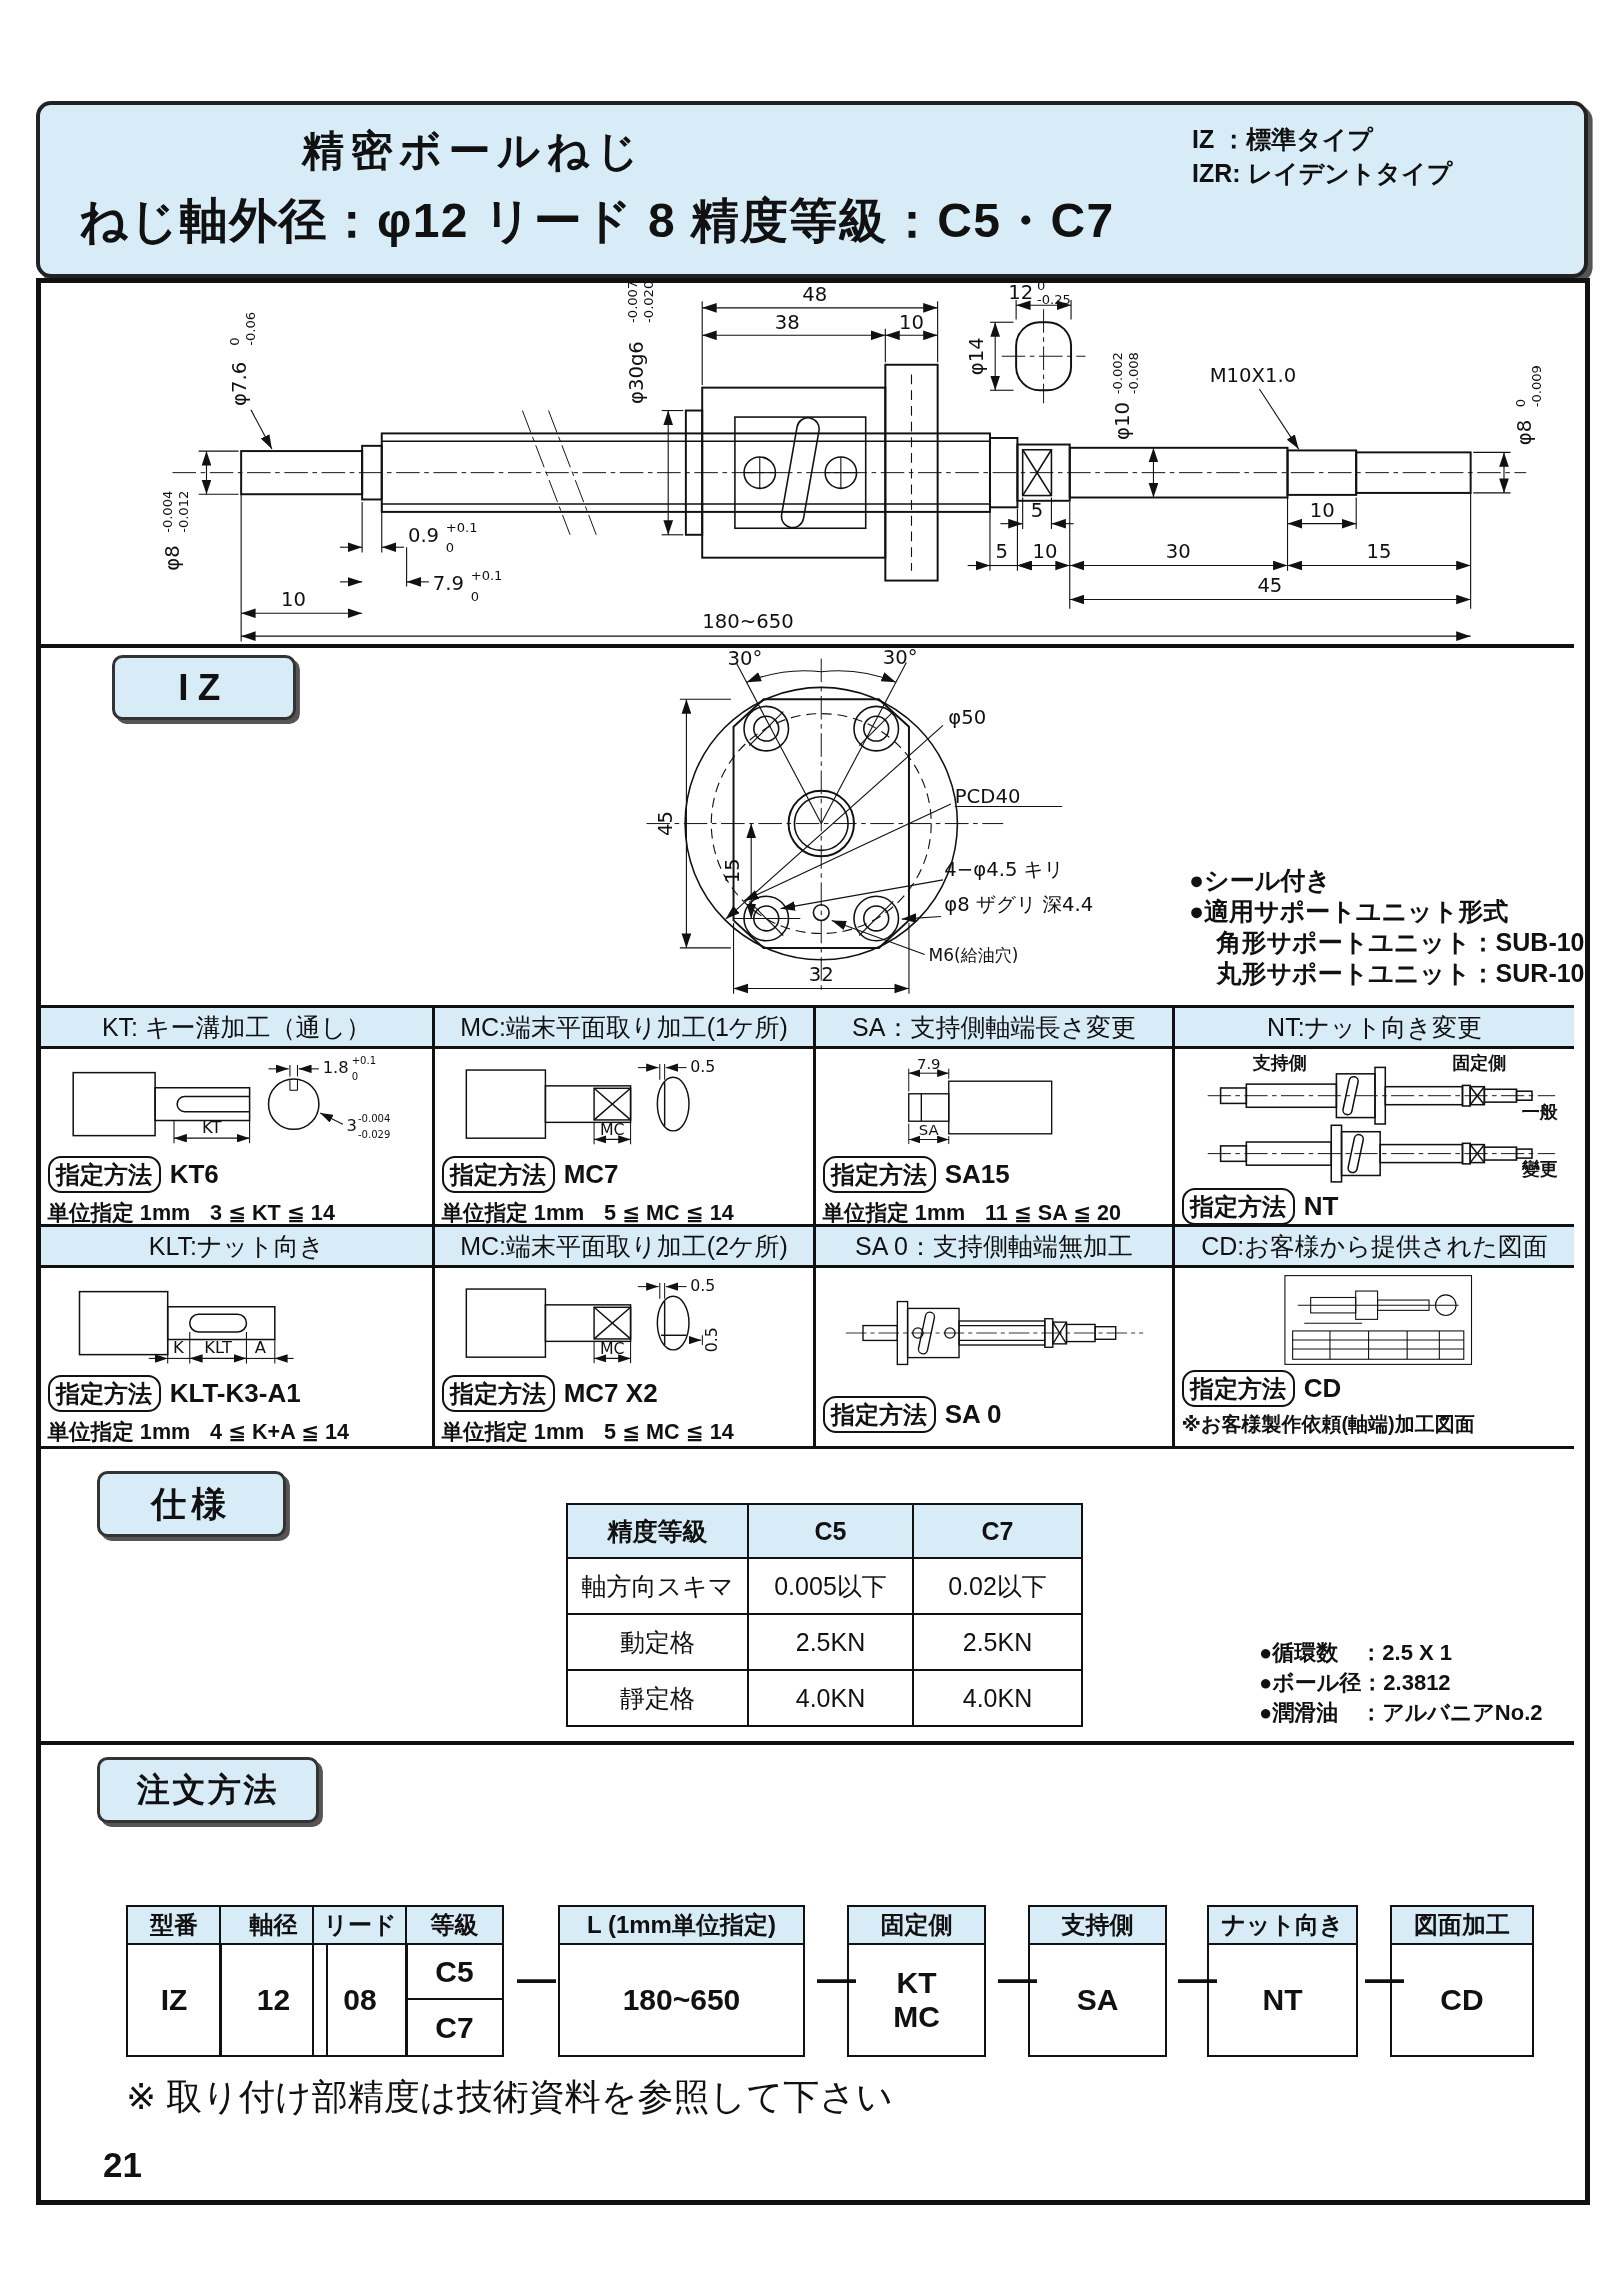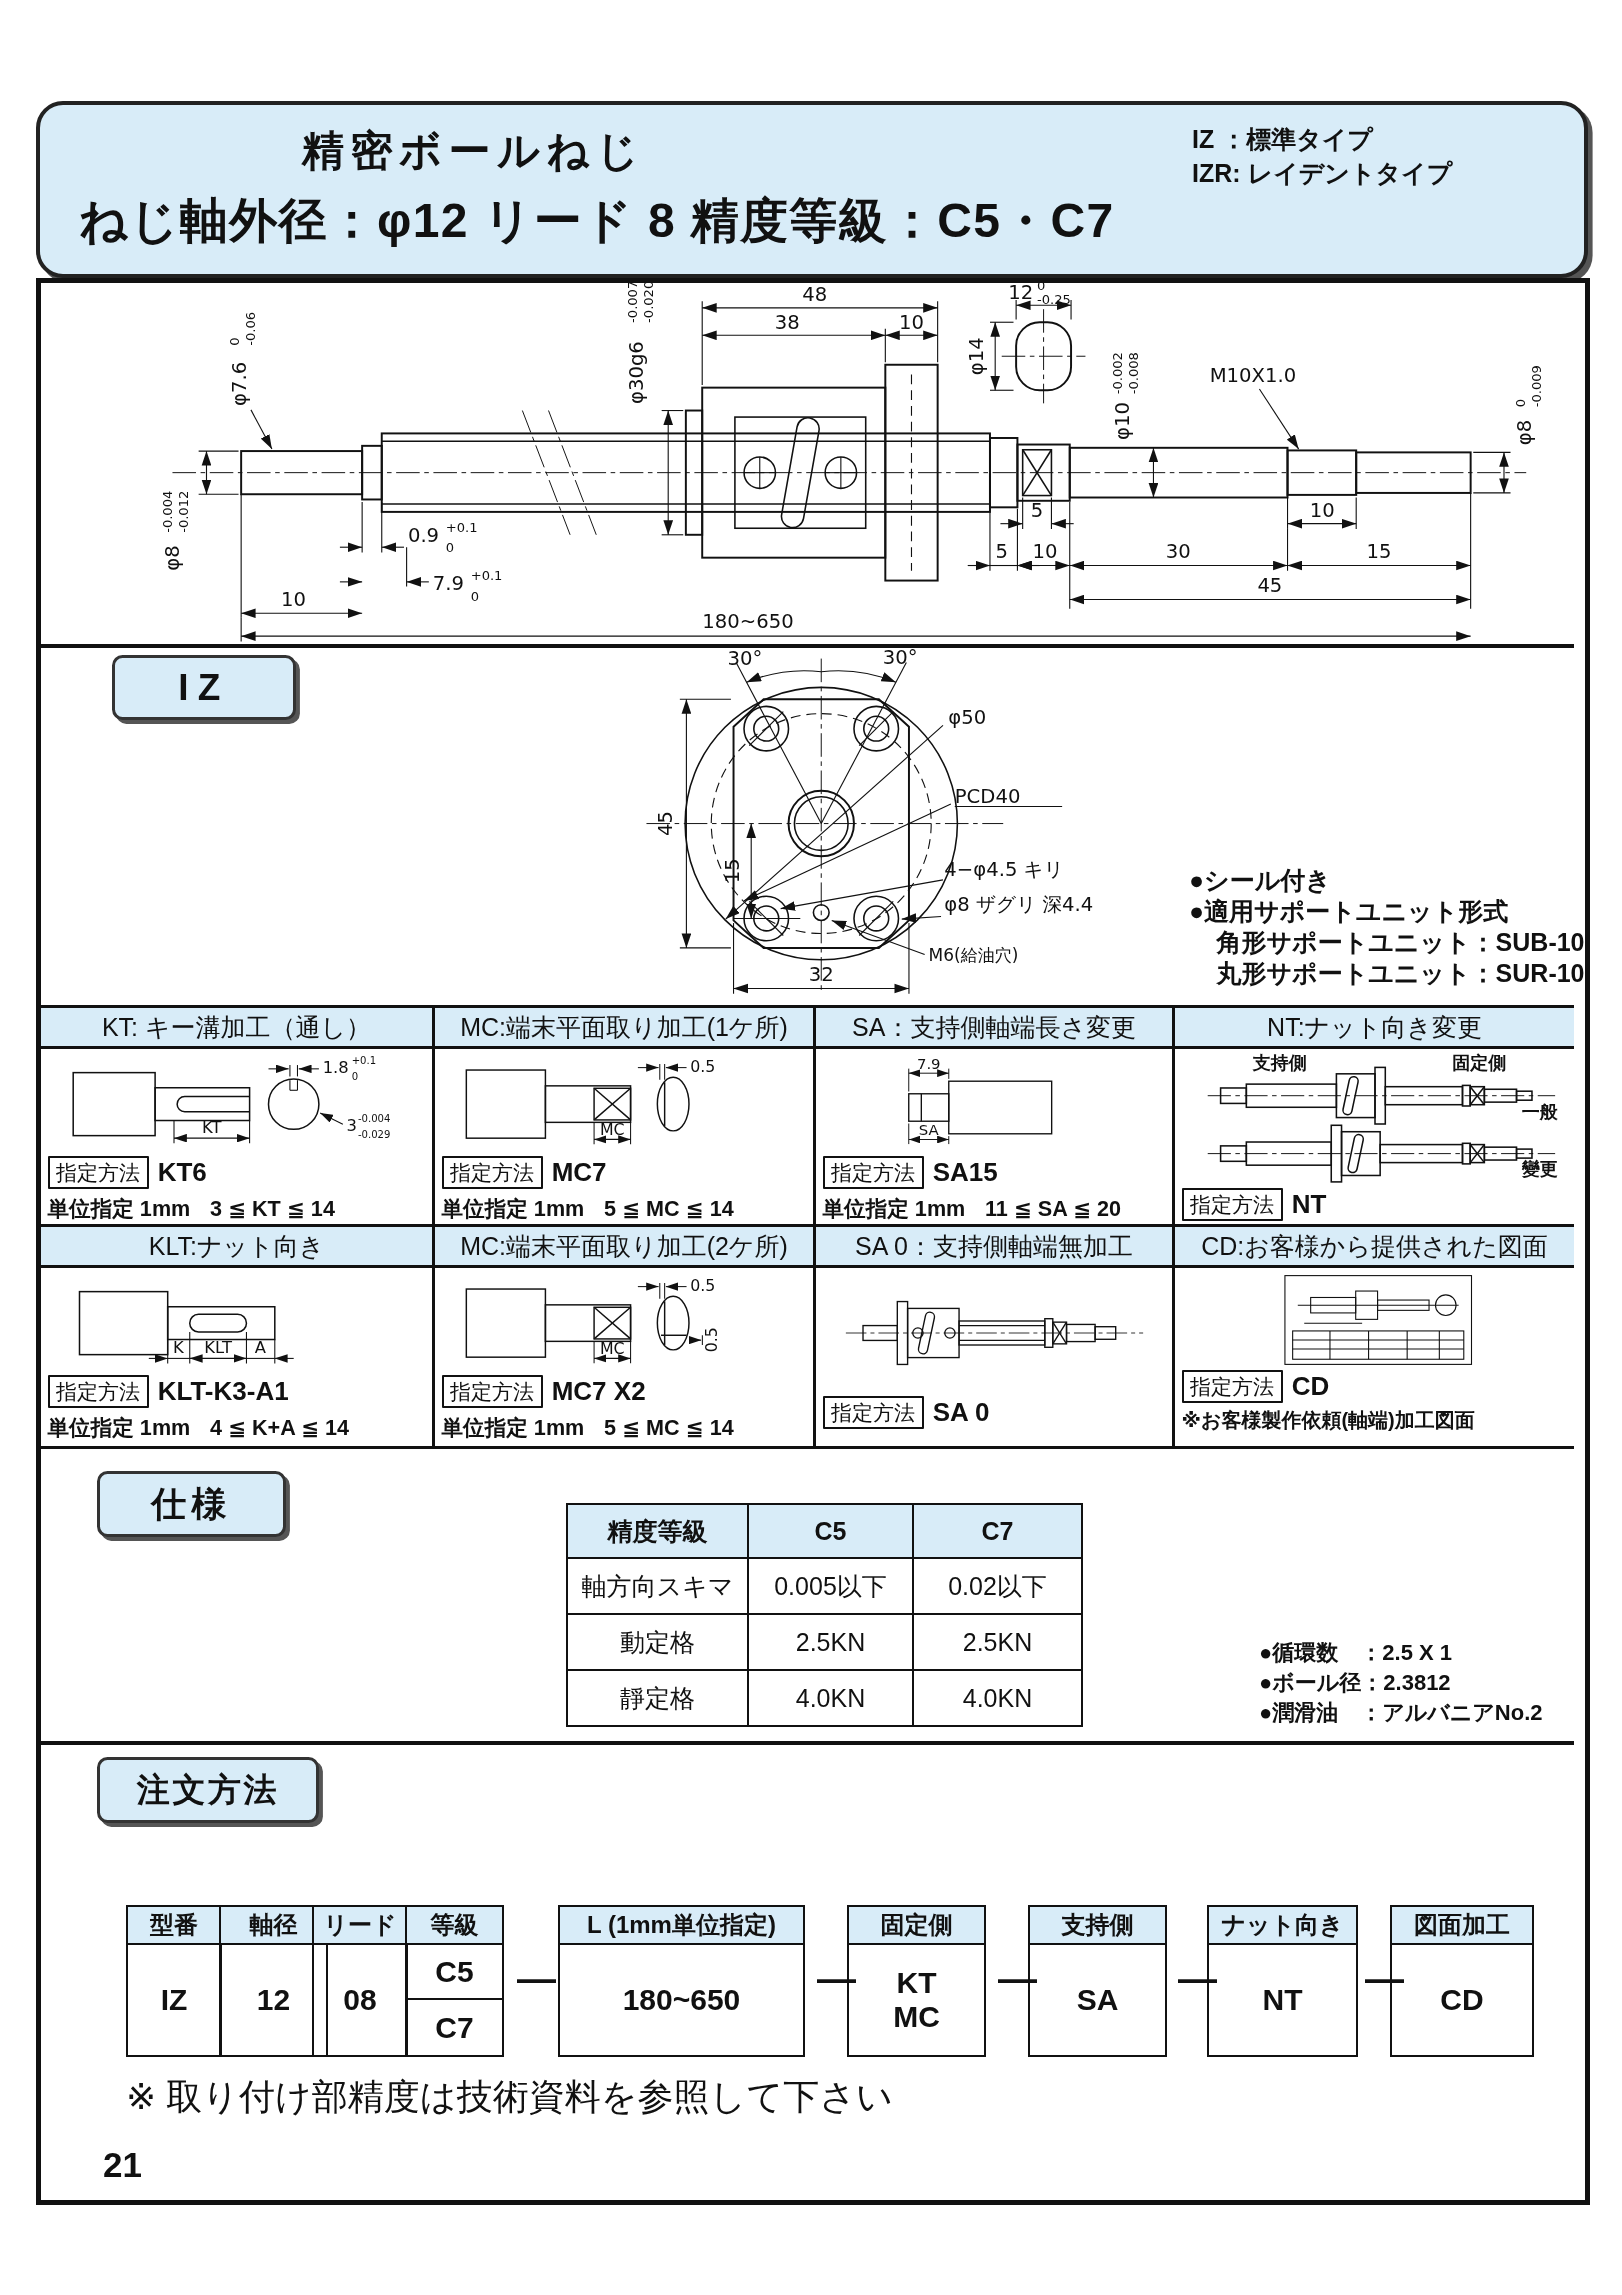--- a/index.html
+++ b/index.html
@@ -1,37 +1,37 @@
 <!DOCTYPE html>
 <html style="font-size:10.5px"><head>
 <meta charset="utf-8">
 <style>
   html,body{margin:0;padding:0;background:#e8e8e8}
   #page{position:relative;width:1623px;height:2295px;background:#fff;
         font-family:"Liberation Sans","DejaVu Sans",sans-serif;color:#111;overflow:hidden}
   .abs{position:absolute}
   
   #hdr{left:36px;top:101px;width:1544px;height:169px;background:#d8ecf8;
-       border:4.6px solid #222;border-radius:27px;box-shadow:4.6px 4.6px 0 #555}
+       border:4.6px solid #222;border-radius:15px;box-shadow:4.6px 4.6px 0 #555}
   #hdr .title{position:absolute;left:262px;top:18.3px;font-size:42px;font-weight:bold;letter-spacing:6.5px}
   #hdr .subtitle{position:absolute;left:39px;top:84px;font-size:48px;font-weight:bold;letter-spacing:1.3px}
   #hdr .tn{position:absolute;left:1152px;font-size:25px;font-weight:bold}
   
   #frame{left:36px;top:278px;width:1544px;height:1917px;border:5.9px solid #111;background:#fff}
   .divider{position:absolute;left:0;width:1533px;height:3.9px;background:#111}
   .badge{position:absolute;background:#d8ecf8;border:3.9px solid #333;border-radius:10.5px;
          box-shadow:3.9px 3.9px 0 #555;display:flex;align-items:center;justify-content:center;
          font-weight:bold}
   
   .cell{position:absolute;border-right:3.3px solid #111;border-bottom:3.3px solid #111;box-sizing:border-box}
   .cell-h{height:41px;background:#d8ecf8;border-bottom:3.3px solid #111;box-sizing:border-box;
           display:flex;align-items:center;justify-content:center;font-size:25px;font-weight:normal}
   .cell-b{position:relative;padding:2.6px 6.5px}
   .specrow{display:flex;align-items:center;gap:9.2px;margin-top:1.3px}
-  .specbadge{border:2px solid #111;border-radius:1px;padding:0.7px 6.5px;font-size:21px;font-weight:normal}
+  .specbadge{border:2px solid #111;border-radius:13px;padding:0.7px 6.5px;font-size:24px;font-weight:bold}
   .specval{font-size:26px;font-weight:bold}
   .unitrow{font-size:21.6px;margin-top:5.2px;font-weight:bold}
   .unitrow .rng{margin-left:19.6px}
   .cdnote{font-size:20px;font-weight:bold;margin-top:3.9px}
   
   table.spec{border-collapse:collapse;position:absolute;left:561px;top:1498px}
   table.spec td{border:2.6px solid #111;text-align:center;font-size:25px;height:56px;box-sizing:border-box}
   table.spec tr.hd td{background:#d8ecf8;font-weight:bold;height:54px}
   table.spec td.c0{width:181px}table.spec td.c1{width:165px}table.spec td.c2{width:169px}
   .bullets div{font-size:22px;font-weight:bold;line-height:30px}

